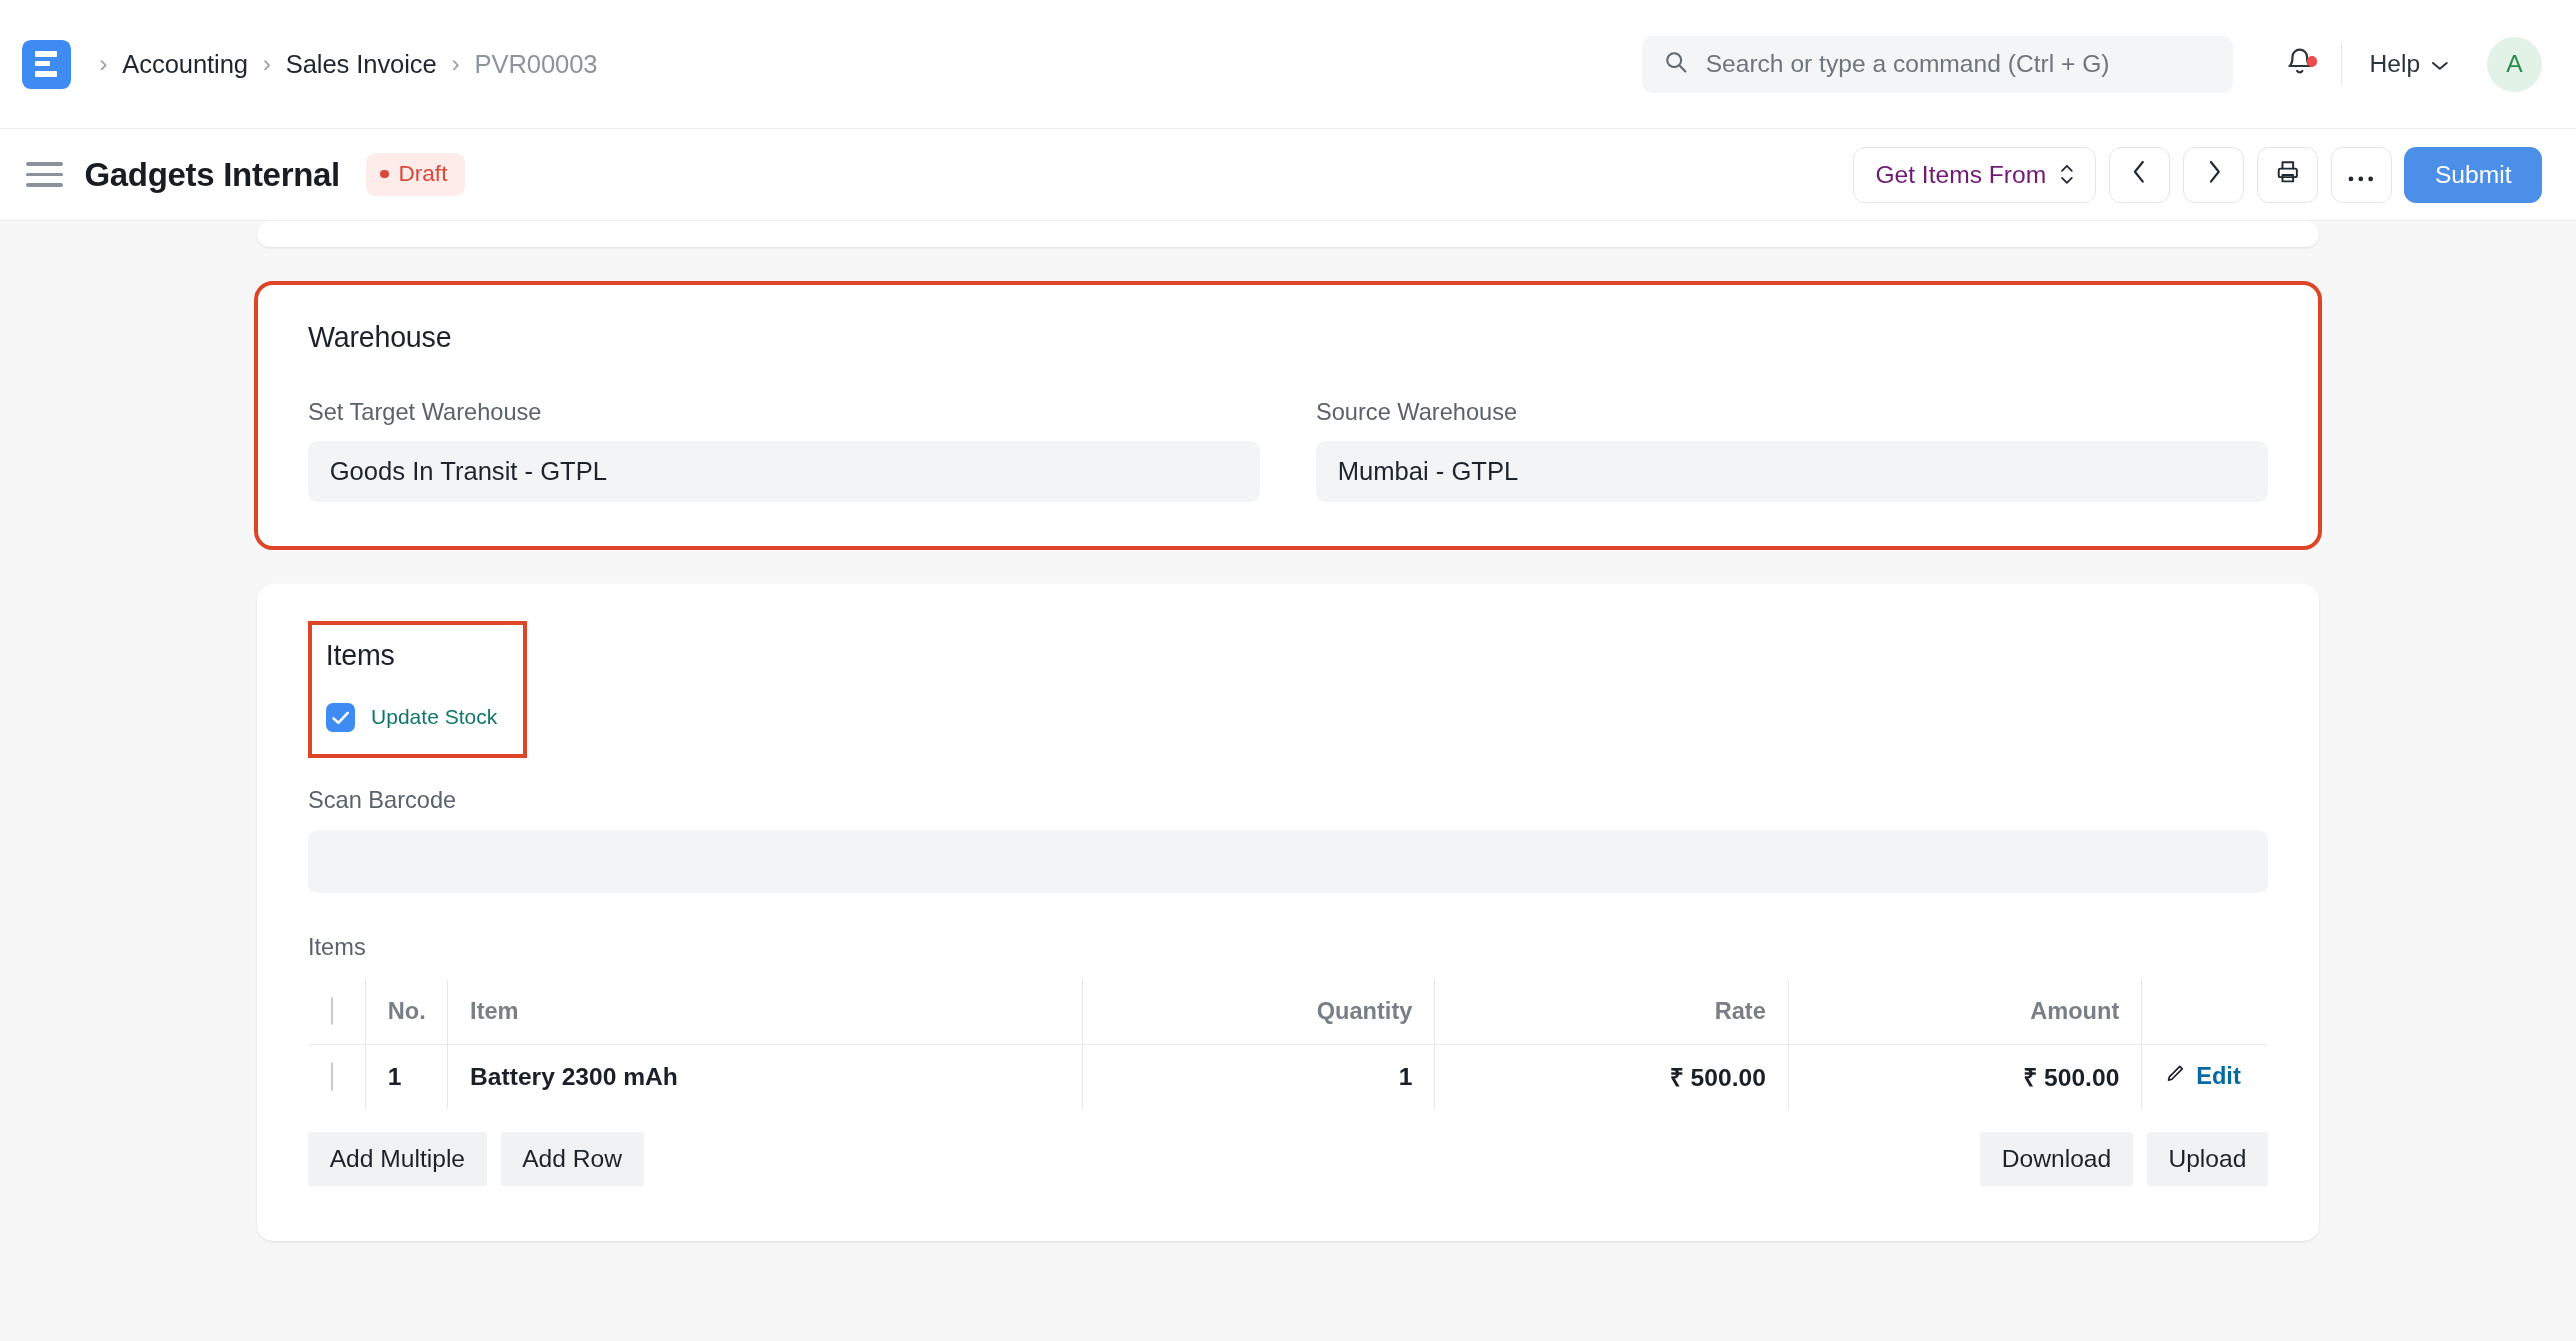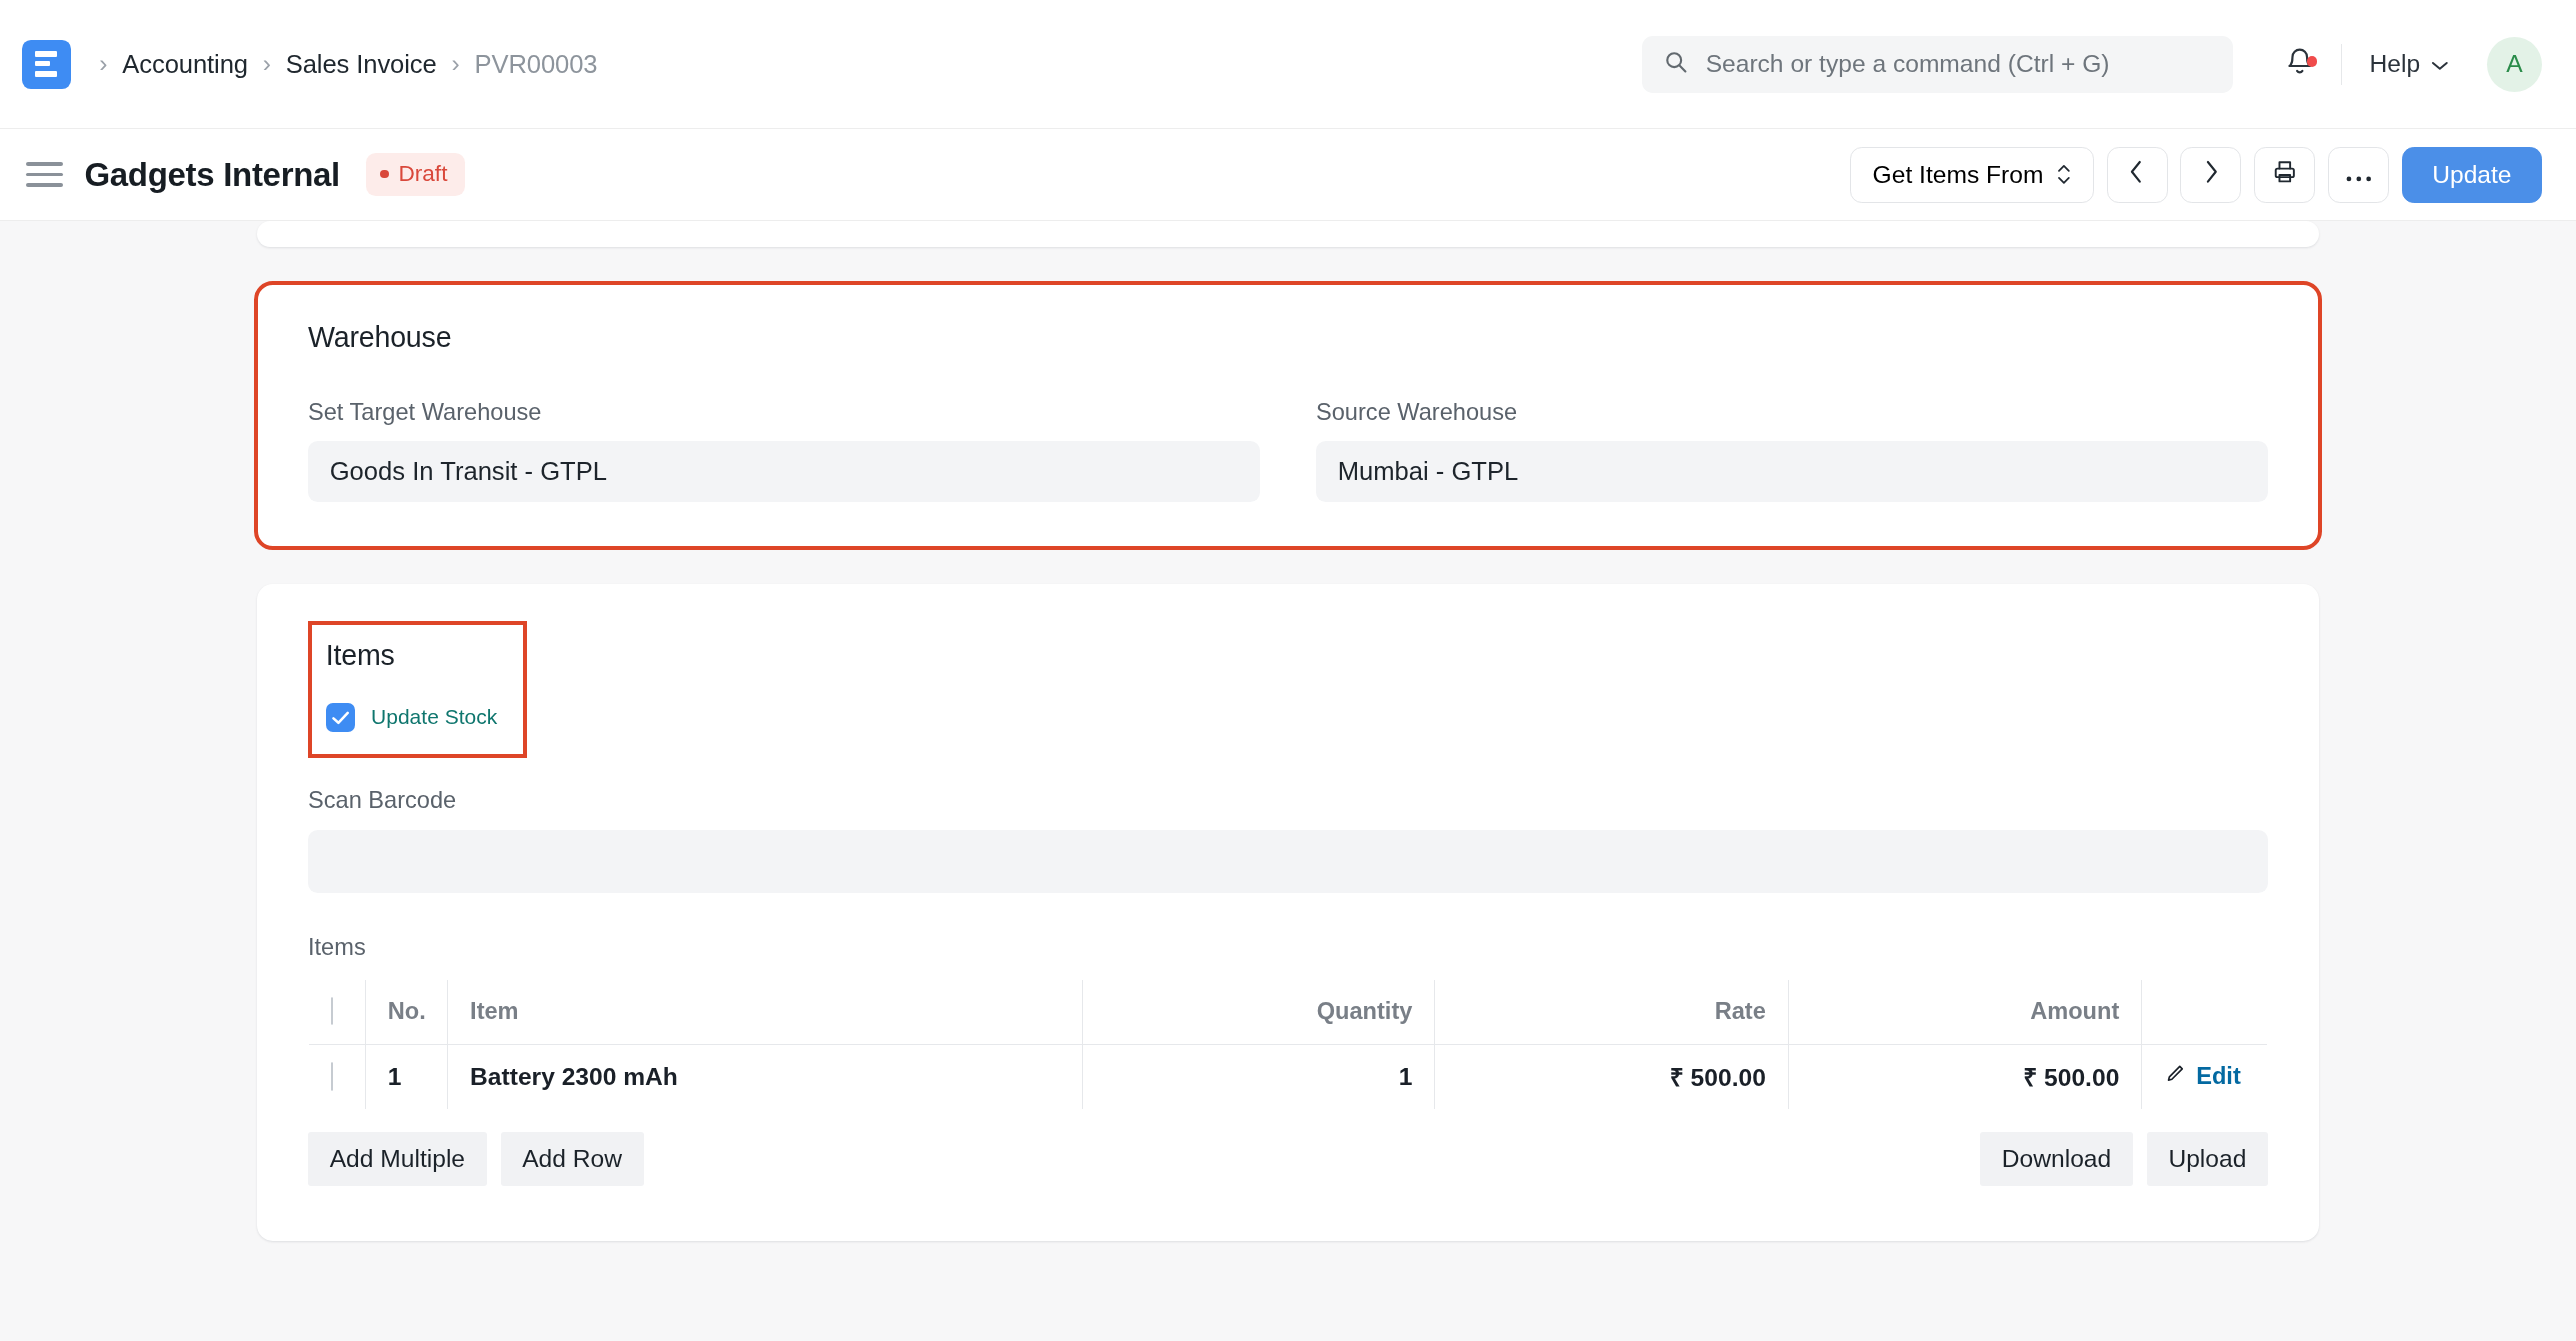--- a/index.html
+++ b/index.html
@@ -105,21 +105,21 @@
   }
   .status-dot { width: 8.9px; height: 8.9px; border-radius: 50%; background: #D9483B; }
 
   .toolbar-right { margin-left: auto; display: flex; align-items: center; gap: 12.8px; }
   .btn {
     background: #FFFFFF;
     border: 1px solid #E3E5E8;
     border-radius: 11.8px;
     height: 56px;
     display: flex; align-items: center; justify-content: center;
-    font-size: 24.6px; color: #000000;
+    font-size: 24.6px; color: #701a75;
     padding: 0 21.7px;
   }
   .btn.icon-only { width: 61px; padding: 0; }
   .btn.primary {
     background: #4B8FE8; border-color: #4B8FE8; color: #fff;
     padding: 0 29.5px;
   }
   .btn .sel-arrows { margin-left: 13.8px; display: inline-flex; flex-direction: column; gap: 3px; }
 
   
@@ -345,21 +345,21 @@
     <div class="btn icon-only">
       <span>
         <svg width="27.6" height="7.9" viewBox="0 0 28 8" fill="#202830">
           <circle cx="4" cy="4" r="2.4"></circle>
             <circle cx="14" cy="4" r="2.4"></circle>
             <circle cx="24" cy="4" r="2.4"></circle>
         </svg>
       </span>
     </div>
     <div class="btn primary">
-      <span>Update</span>
+      <span>Submit</span>
     </div>
   </div>
 </div>
 
 <div class="page">
 
   <div class="card card-stub"></div>
 
   <div class="card highlight warehouse-card">
     <div class="section-title">Warehouse</div>

